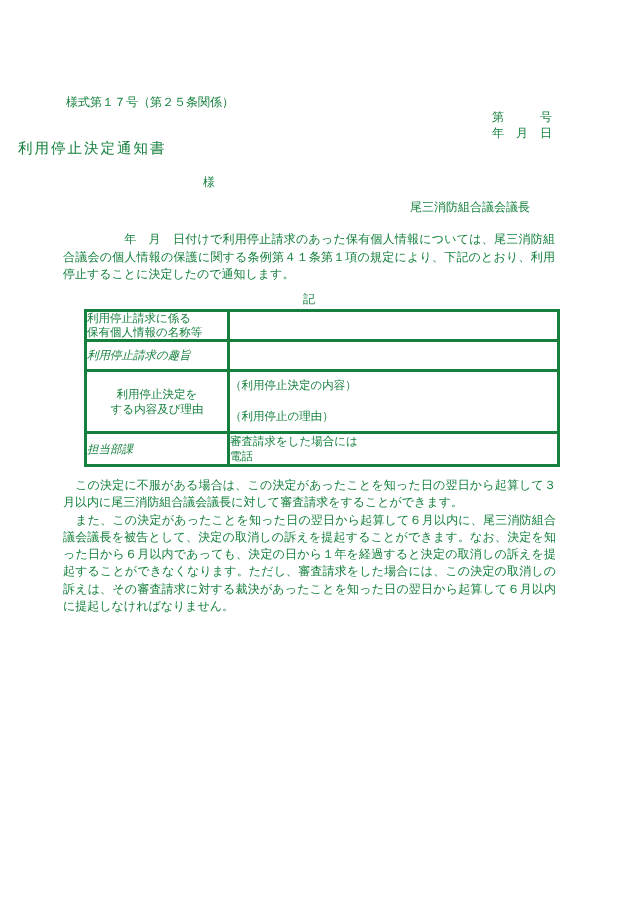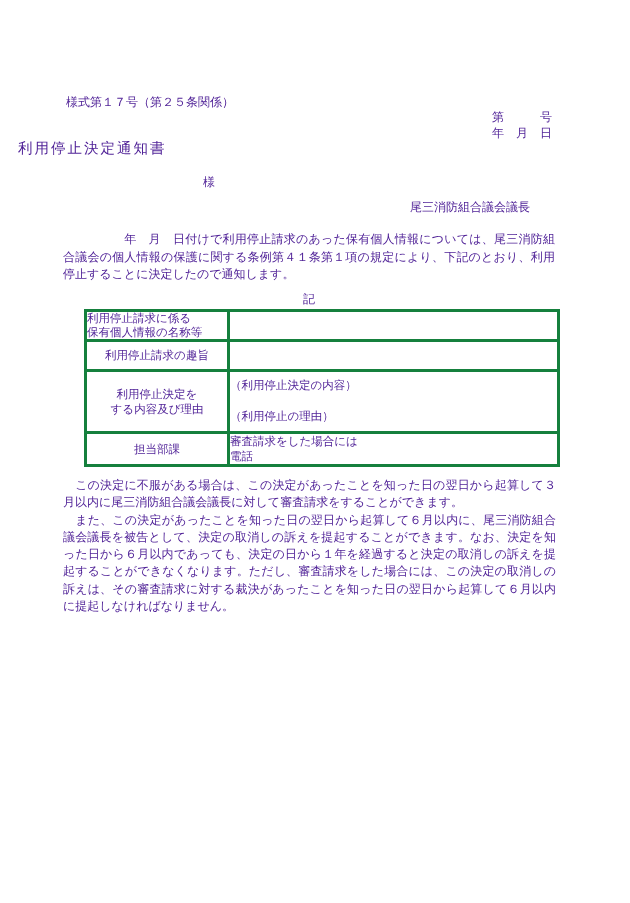--- a/index.html
+++ b/index.html
@@ -2,21 +2,21 @@
 <html lang="ja"><head>
 <meta charset="utf-8">
 <style>
   html,body{margin:0;padding:0;background:#e8e8e8;}
   .sheet{
     position:relative;
     width:630px;height:903px;
     background:#ffffff;
     margin:0 auto;
     font-family:"DejaVu Serif","Liberation Serif",serif;
-    color:#4c1d95;
+    color:#15803d;
     font-size:12px;
     overflow:hidden;
   }
   .abs{position:absolute;}
   .form-number{top:95px;left:66px;line-height:14px;}
   .doc-number{top:110px;right:78px;line-height:15px;}
   .doc-date{top:126px;right:78px;line-height:15px;text-align:right;}
   .doc-title{top:139px;left:0;width:630px;text-align:left;font-size:14.5px;letter-spacing:2px;text-indent:18px;line-height:18px;}
   .addressee{top:175px;left:203px;line-height:15px;}
   .sender{top:192px;right:100px;line-height:15px;margin-top:8px;}
@@ -40,21 +40,21 @@
   }
   .col-label{width:143px;}
   .col-value{width:330px;}
   .r1{height:28px;}
   .r2{height:30px;}
   .r3{height:62px;}
   .r4{height:31px;margin-left:20px;}
   .cell-pre{white-space:pre-line;}
   .lbl-left{padding-left:9px;line-height:13.6px;}
   .lbl-indent{padding-left:16px;line-height:15px;text-align:center;}
-  .lbl-center{text-align:center;}
+  .lbl-center{font-style:italic;}
   .val-top{vertical-align:top;padding:3px 0 0 8px;line-height:15.5px;}
   .val-mid{padding-left:9px;line-height:15px;}
   .notes{
     top:477px;left:63px;width:493px;
     line-height:17.3px;
     text-align:justify;text-justify:inter-character;
   }
   .notes p{margin:0;padding:0;}
 </style>
 </head>

